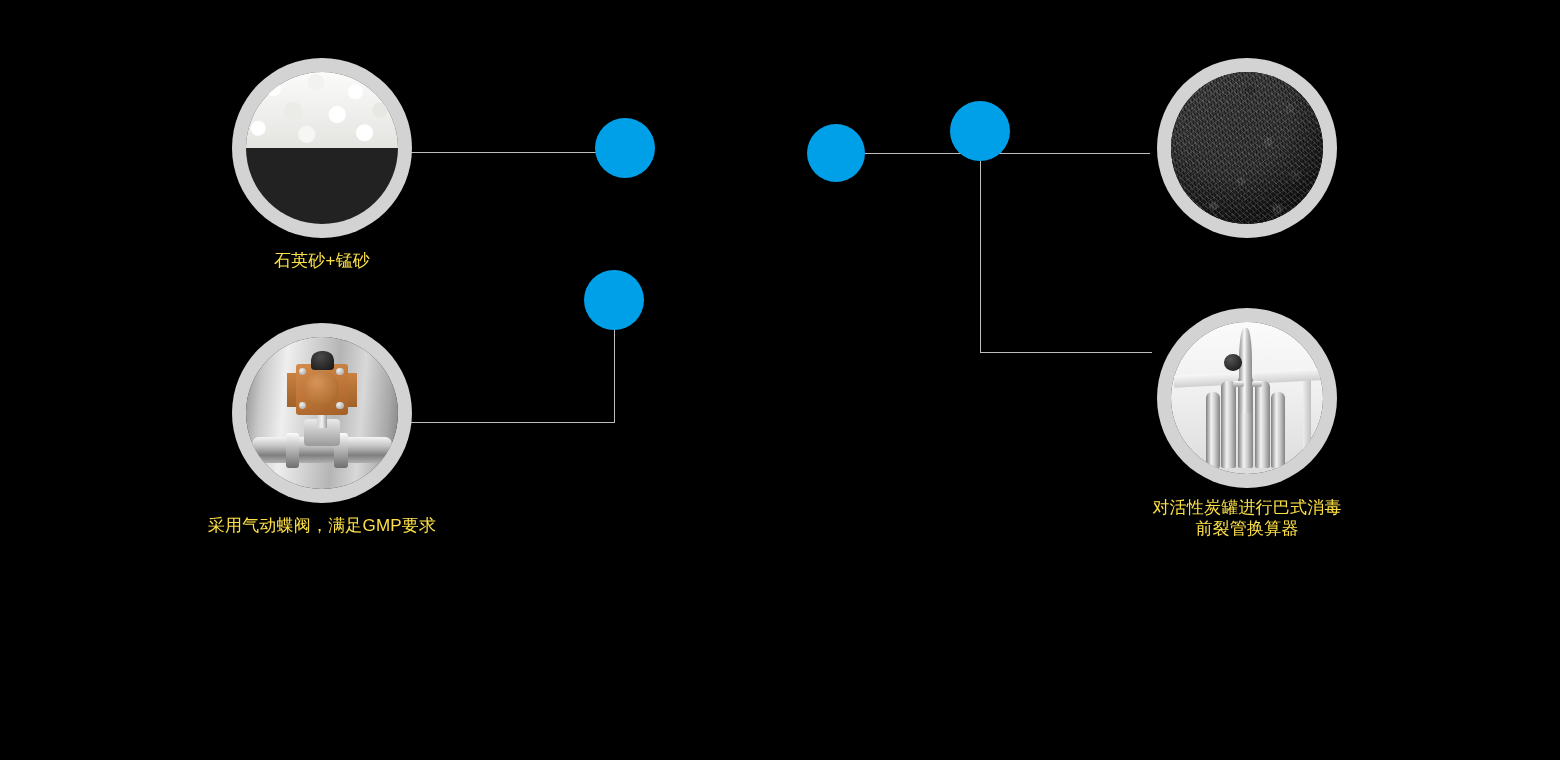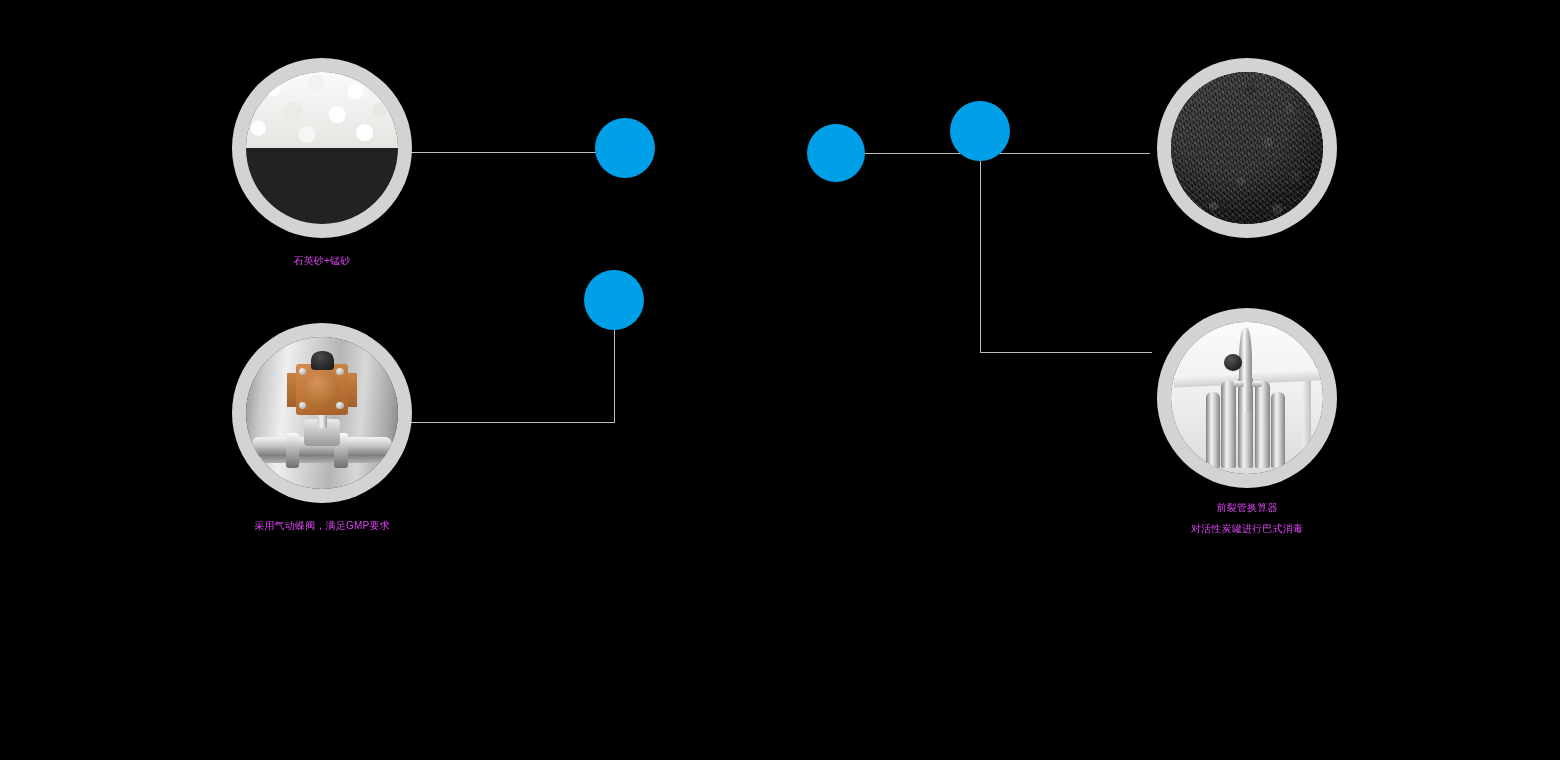--- a/index.html
+++ b/index.html
@@ -187,22 +187,22 @@
   }
   .hx-knob {
     position: absolute; left: 35%; width: 12%; top: 21%; height: 11%;
     border-radius: 50%;
     background: radial-gradient(circle at 35% 30%, #555, #0e0e0e);
   }
 
   
   .caption {
     position: absolute;
-    color: #d946ef;
-    font-size: 10px;
+    color: #fde047;
+    font-size: 17px;
     line-height: 21px;
     text-align: center;
     white-space: nowrap;
     letter-spacing: .2px;
   }
   .caption .ln { display: block; }
 </style>
 </head>
 <body>
 
@@ -281,17 +281,17 @@
         <div class="hx-col" style="left:55%; width:10%; height:57%;"></div>
         <div class="hx-col" style="left:66%; width:9%;  height:50%;"></div>
         <div class="hx-mast"></div>
         <div class="hx-knob"></div>
         <div class="hx-nut" style="left:41%; width:7%; top:39%;"></div>
         <div class="hx-nut" style="left:53%; width:7%; top:39%;"></div>
       </div>
     </div>
   </div>
   <div class="caption" style="left:1097px; top:497px; width:300px;">
+    <span class="ln">对活性炭罐进行巴式消毒</span>
     <span class="ln">前裂管换算器</span>
-    <span class="ln">对活性炭罐进行巴式消毒</span>
   </div>
 
 </div>
 
 </body></html>

